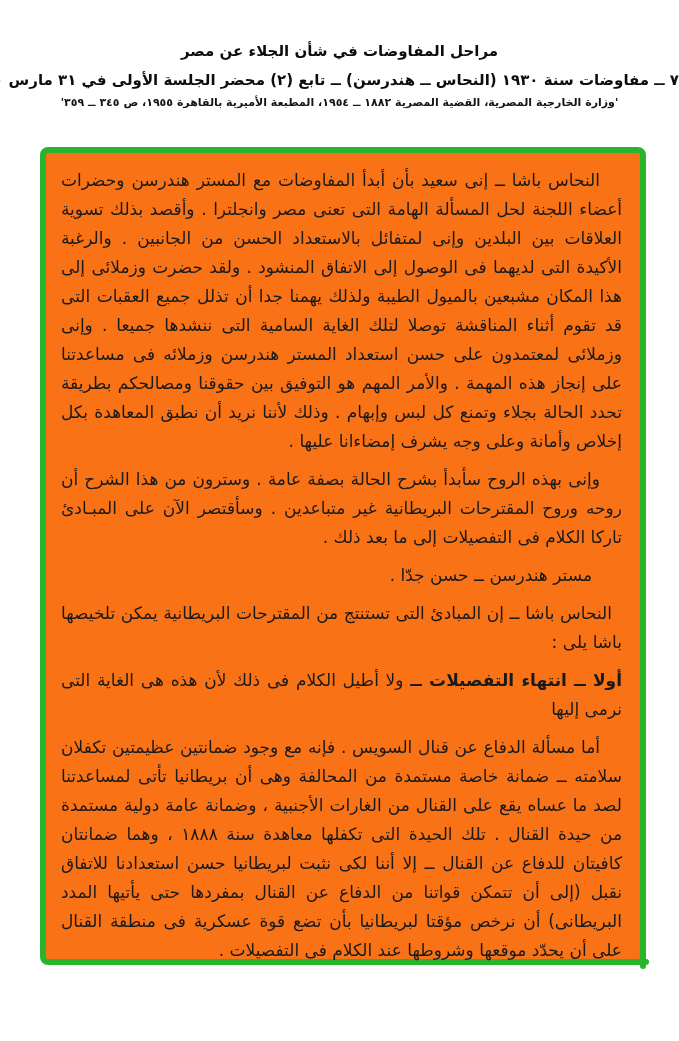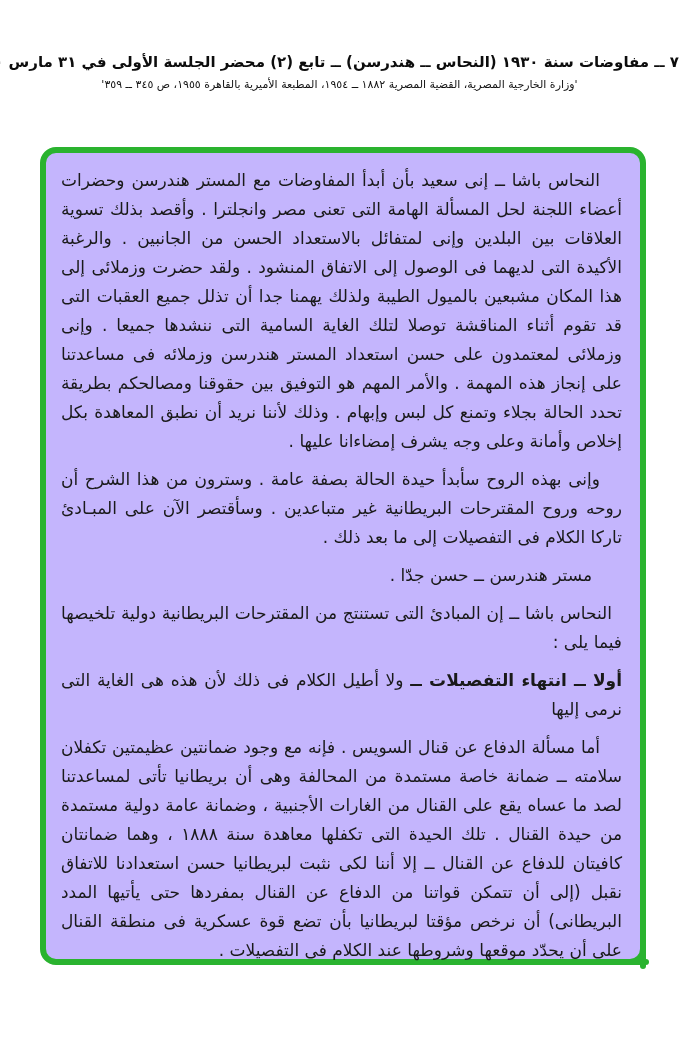--- a/index.html
+++ b/index.html
@@ -30,34 +30,34 @@
   }
   .doc-sectionline {
     font-size: 15px;
     font-weight: bold;
     color: #0d0d0d;
     margin-top: 11px;
     white-space: nowrap;
   }
   .doc-citation {
     font-size: 11px;
-    font-weight: normal;
+    font-weight: bold;
     color: #141414;
     margin-top: 7px;
   }
   
   .frame {
     position: absolute;
     left: 40px;
     top: 147px;
     width: 594px;   
     height: 806px;  
     border: 6px solid #2ab32f;
-    border-radius: 16px;
-    background: #c4b5fd;
+    border-radius: 8px;
+    background: #f97316;
   }
   .frame-overshoot-v {
     position: absolute;
     right: -6px;
     bottom: -10px;
     width: 6px;
     height: 28px;
     background: #2ab32f;
     border-radius: 0 0 3px 3px;
   }
@@ -88,31 +88,32 @@
   .p-speaker  { text-indent: 30px; margin-bottom: 7px; }
   .p-last     { margin-top: 15px; }
   .lead-bold  { font-weight: bold; }
 </style>
 </head>
 <body>
 
 <div class="page">
 
   <header class="doc-header">
+    <h1 class="doc-title">مراحل المفاوضات في شأن الجلاء عن مصر</h1>
     <div class="doc-sectionline">٧ ــ مفاوضات سنة ١٩٣٠ (النحاس ــ هندرسن) ــ تابع (٢) محضر الجلسة الأولى في ٣١ مارس ١٩٣٠</div>
     <div class="doc-citation">'وزارة الخارجية المصرية، القضية المصرية ١٨٨٢ ــ ١٩٥٤، المطبعة الأميرية بالقاهرة ١٩٥٥، ص ٣٤٥ ــ ٣٥٩'</div>
   </header>
 
   <div class="frame">
     <div class="frame-overshoot-v"></div>
     <div class="frame-overshoot-h"></div>
 
     <div class="content">
       <p class="p-indent">النحاس باشا ــ إنى سعيد بأن أبدأ المفاوضات مع المستر هندرسن وحضرات أعضاء اللجنة لحل المسألة الهامة التى تعنى مصر وانجلترا . وأقصد بذلك تسوية العلاقات بين البلدين وإنى لمتفائل بالاستعداد الحسن من الجانبين . والرغبة الأكيدة التى لديهما فى الوصول إلى الاتفاق المنشود . ولقد حضرت وزملائى إلى هذا المكان مشبعين بالميول الطيبة ولذلك يهمنا جدا أن تذلل جميع العقبات التى قد تقوم أثناء المناقشة توصلا لتلك الغاية السامية التى ننشدها جميعا . وإنى وزملائى لمعتمدون على حسن استعداد المستر هندرسن وزملائه فى مساعدتنا على إنجاز هذه المهمة . والأمر المهم هو التوفيق بين حقوقنا ومصالحكم بطريقة تحدد الحالة بجلاء وتمنع كل لبس وإبهام . وذلك لأننا نريد أن نطبق المعاهدة بكل إخلاص وأمانة وعلى وجه يشرف إمضاءانا عليها .</p>
-      <p class="p-indent">وإنى بهذه الروح سأبدأ حيدة الحالة بصفة عامة . وسترون من هذا الشرح أن روحه وروح المقترحات البريطانية غير متباعدين . وسأقتصر الآن على المبـادئ تاركا الكلام فى التفصيلات إلى ما بعد ذلك .</p>
+      <p class="p-indent">وإنى بهذه الروح سأبدأ بشرح الحالة بصفة عامة . وسترون من هذا الشرح أن روحه وروح المقترحات البريطانية غير متباعدين . وسأقتصر الآن على المبـادئ تاركا الكلام فى التفصيلات إلى ما بعد ذلك .</p>
       <p class="p-speaker">مستر هندرسن ــ حسن جدّا .</p>
-      <p class="p-indent-s">النحاس باشا ــ إن المبادئ التى تستنتج من المقترحات البريطانية دولية تلخيصها فيما يلى :</p>
+      <p class="p-indent-s">النحاس باشا ــ إن المبادئ التى تستنتج من المقترحات البريطانية يمكن تلخيصها باشا يلى :</p>
       <p><span class="lead-bold">أولا ــ انتهاء التفصيلات ــ</span><span> ولا أطيل الكلام فى ذلك لأن هذه هى الغاية التى نرمى إليها</span></p>
       <p class="p-indent p-last">أما مسألة الدفاع عن قنال السويس . فإنه مع وجود ضمانتين عظيمتين تكفلان سلامته ــ ضمانة خاصة مستمدة من المحالفة وهى أن بريطانيا تأتى لمساعدتنا لصد ما عساه يقع على القنال من الغارات الأجنبية ، وضمانة عامة دولية مستمدة من حيدة القنال . تلك الحيدة التى تكفلها معاهدة سنة ١٨٨٨ ، وهما ضمانتان كافيتان للدفاع عن القنال ــ إلا أننا لكى نثبت لبريطانيا حسن استعدادنا للاتفاق نقبل (إلى أن تتمكن قواتنا من الدفاع عن القنال بمفردها حتى يأتيها المدد البريطانى) أن نرخص مؤقتا لبريطانيا بأن تضع قوة عسكرية فى منطقة القنال على أن يحدّد موقعها وشروطها عند الكلام فى التفصيلات .</p>
     </div>
   </div>
 
 </div>
 
 </body></html>

